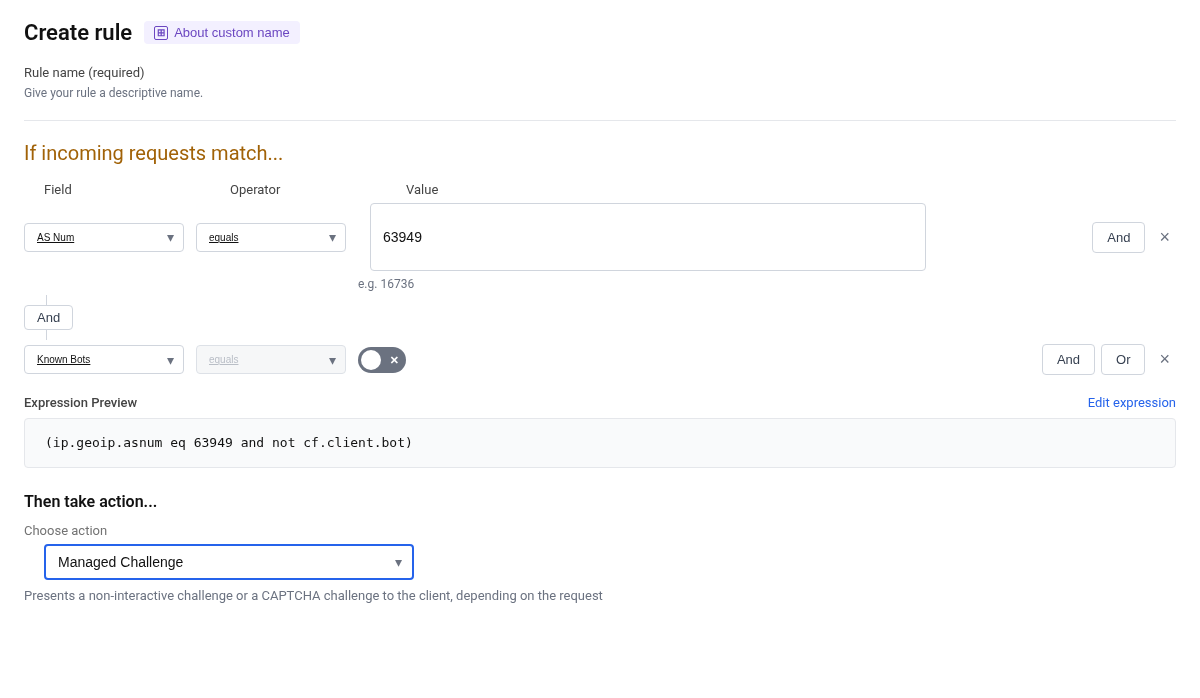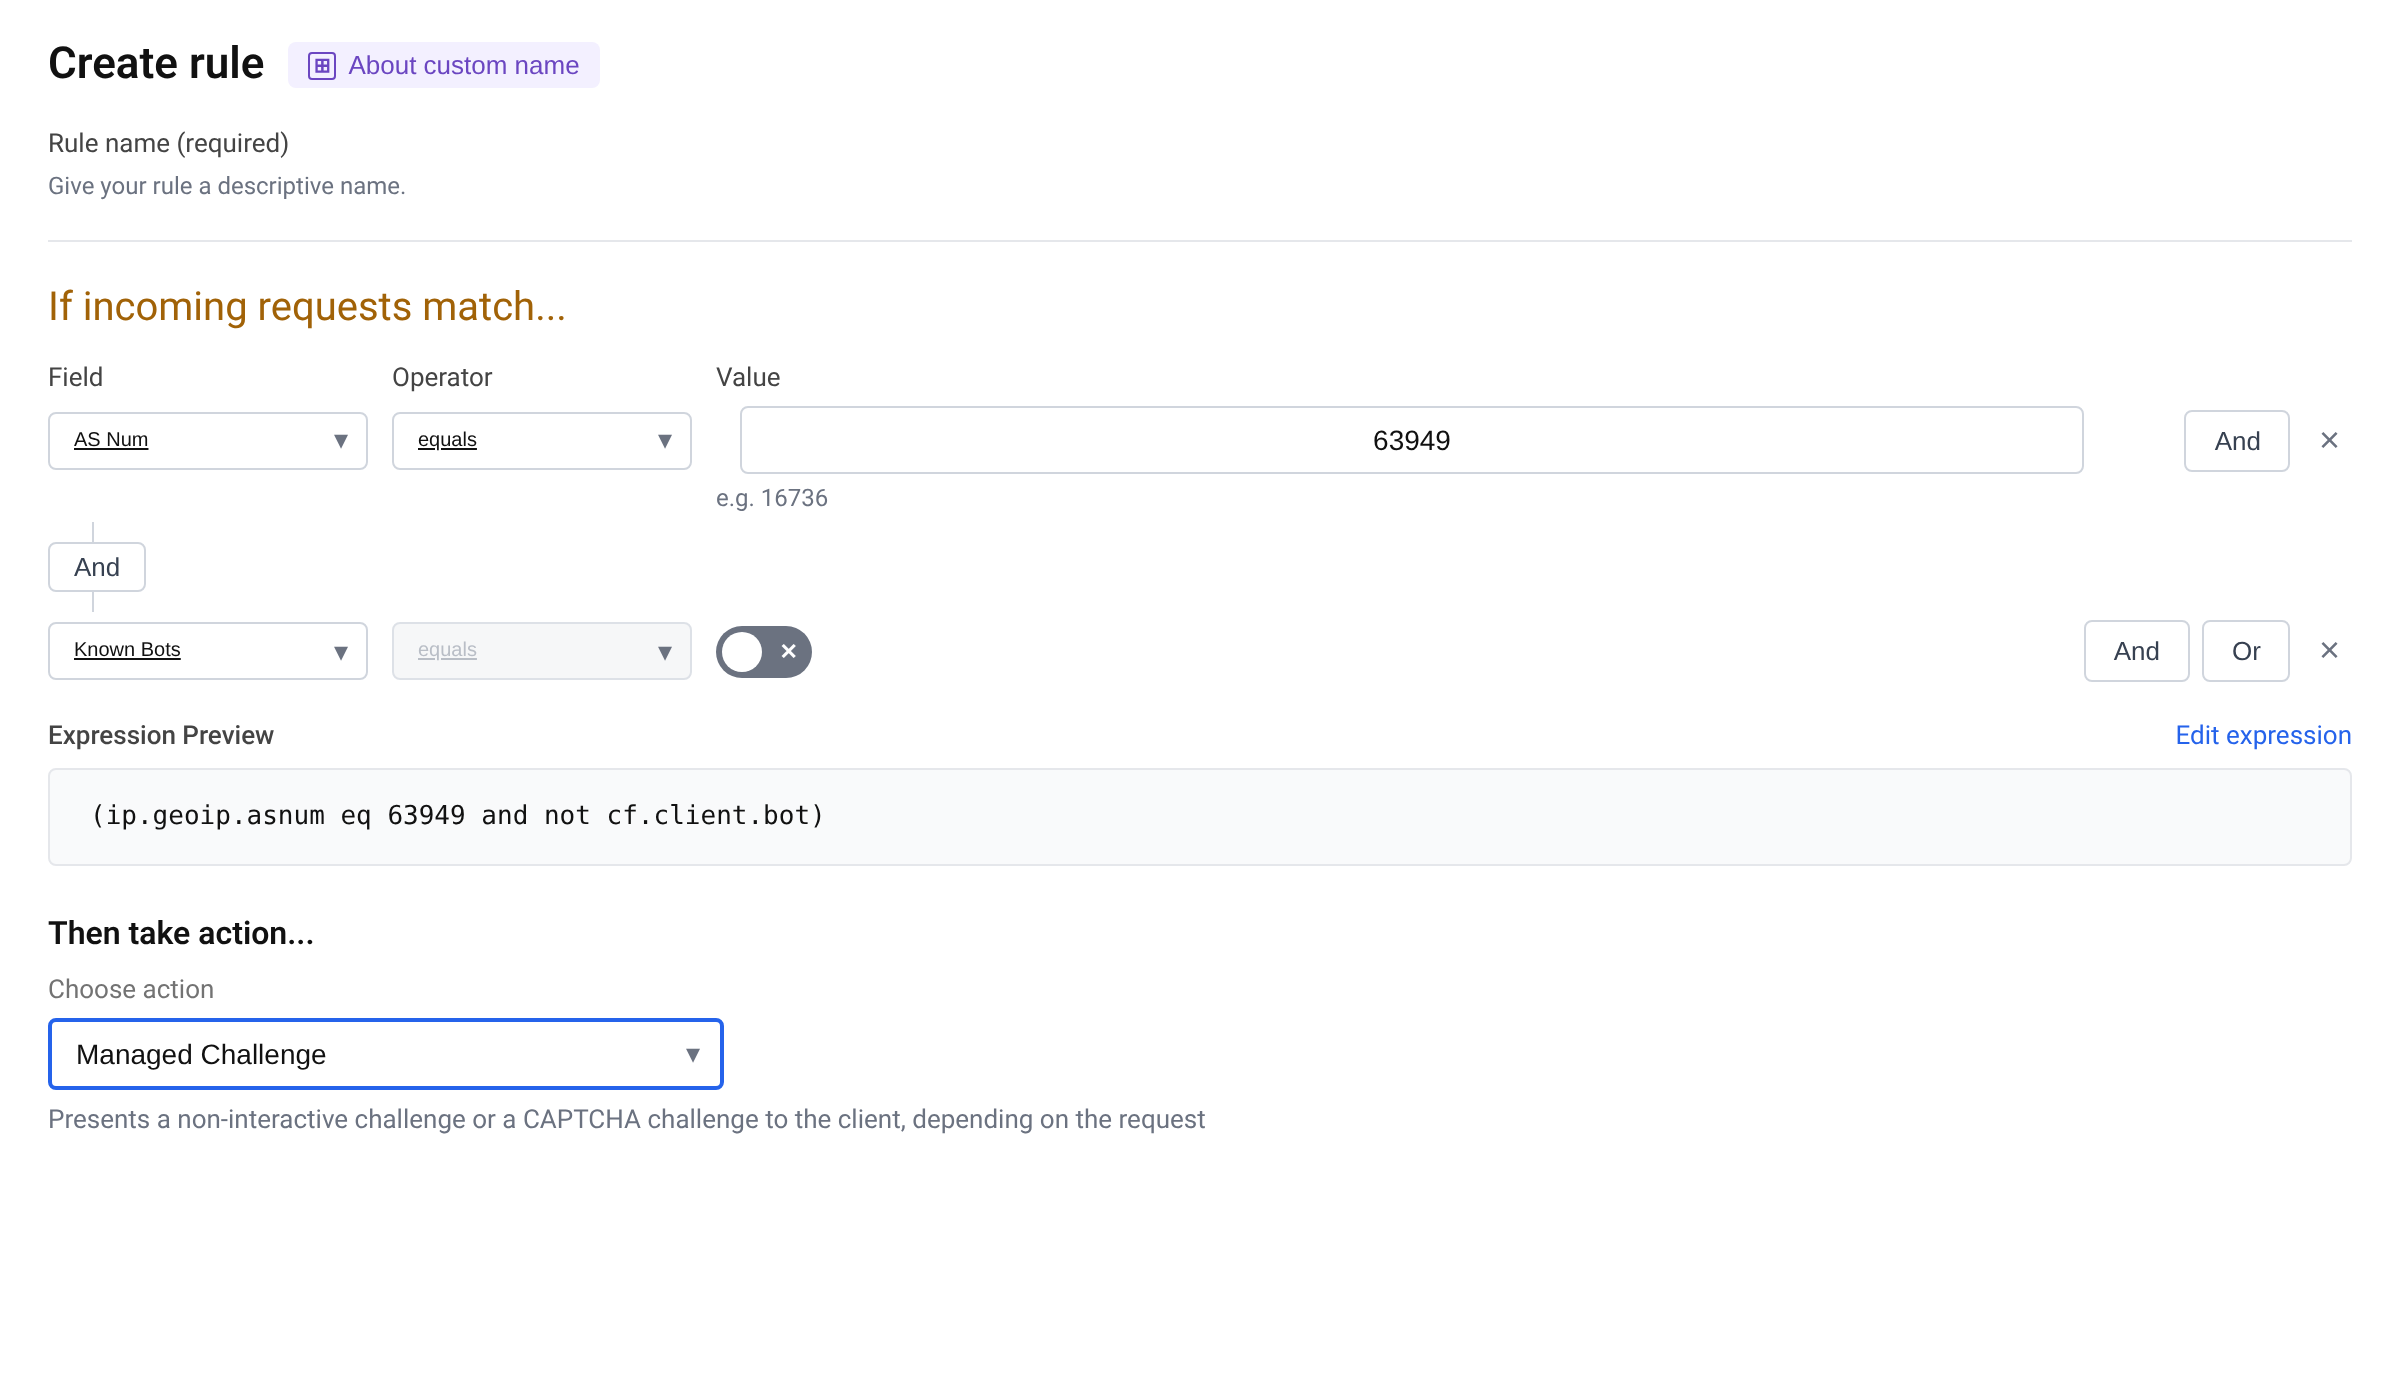--- a/index.html
+++ b/index.html
@@ -139,29 +139,28 @@
 
     .operator-dropdown select {
       width: 150px;
     }
 
     .operator-disabled select {
       width: 150px;
     }
 
     .value-input-wide {
-      width: 672px;
-      padding: 8px 12px;
+      width: 556px;
+      padding: 25px 12px;
       border: 1.5px solid #d0d5dd;
       border-radius: 4px;
       font-size: 14px;
       color: #111;
       outline: none;
       margin-left: 12px;
-      text-align: center;
     }
 
     .and-btn {
       padding: 7px 14px;
       border: 1.5px solid #d0d5dd;
       border-radius: 4px;
       background: #fff;
       font-size: 13px;
       font-weight: 500;
       color: #374151;
@@ -354,29 +353,30 @@
     }
 
     .action-select-wrapper {
       position: relative;
       display: inline-block;
     }
 
     .action-select-wrapper select {
       appearance: none;
       -webkit-appearance: none;
-      width: 338px;
+      width: 370px;
       padding: 8px 32px 8px 12px;
       border: 2px solid #2563eb;
       border-radius: 4px;
       font-size: 14px;
       color: #111;
       background: #fff;
       cursor: pointer;
       outline: none;
+      margin-left: 20px;
     }
 
     .action-select-wrapper .select-chevron {
       right: 12px;
     }
 
     .action-description {
       font-size: 13px;
       color: #6b7280;
       margin-top: 8px;
@@ -402,21 +402,21 @@
   <p class="hint-text">Give your rule a descriptive name.</p>
 </div>
 
 <hr class="divider">
 
 <div class="section">
   <h2 class="section-title">If incoming requests match...</h2>
 
   <div class="conditions-area">
 
-    <div style="display:flex; align-items:center; gap:0; margin-bottom:6px;">
+    <div style="display:flex; align-items:center; gap:14px; margin-bottom:6px;margin-left:20px;">
       <div style="width:160px;">
         <span class="col-label">Field</span>
       </div>
       <div style="width:150px; margin-left:12px;">
         <span class="col-label">Operator</span>
       </div>
       <div style="margin-left:12px;">
         <span class="col-label">Value</span>
       </div>
     </div>

